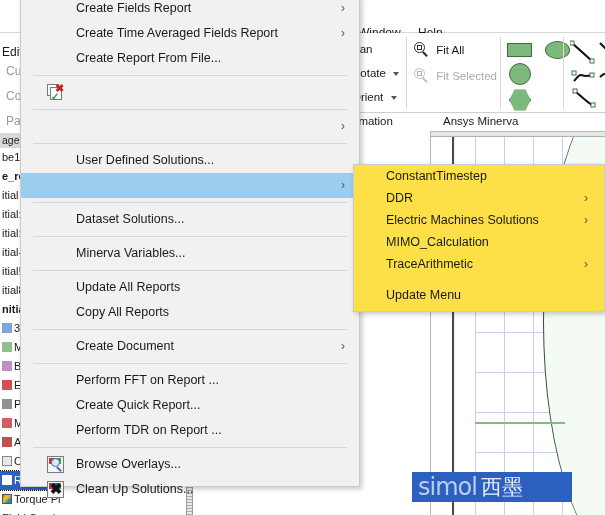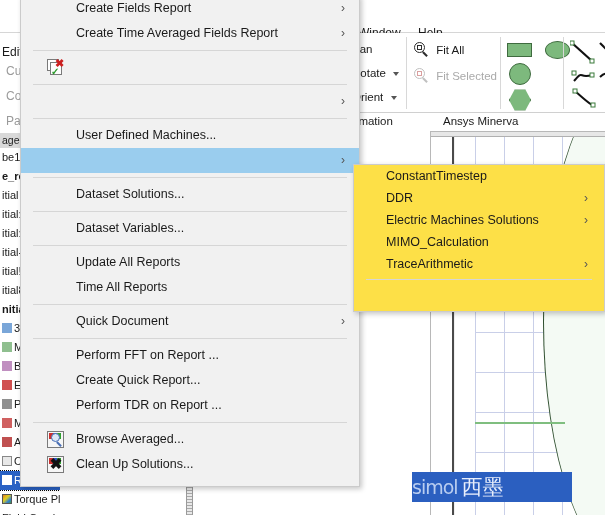--- a/index.html
+++ b/index.html
@@ -181,22 +181,22 @@
     position: absolute; left: 0; top: 0; width: 100%; height: 5px;
     background: #e7e7e7; border-bottom: 1px solid #b0b0b0;
   }
 
   
   .watermark {
     position: absolute; left: 412px; top: 472px; width: 160px; height: 30px;
     background: #2b5fc0; display: flex; align-items: center;
   }
   .wm-latin {
-    font-size: 19px; color: #b9cdf0; font-family: "DejaVu Sans", sans-serif;
-    letter-spacing: -1px; line-height: 1;
+    font-size: 24px; color: #b9cdf0; font-family: "DejaVu Sans", sans-serif;
+    letter-spacing: -1px; padding-left: 6px; line-height: 1;
   }
   .wm-cjk {
     font-size: 21px; color: #e8eefb; padding-left: 4px; line-height: 1;
     font-family: "DejaVu Sans", sans-serif;
   }
 
   
   .ctxmenu {
     position: absolute; left: 20px; top: -5px; width: 340px; height: 492px;
     background: #f1f1f1; border: 1px solid #cbcbcb;
@@ -430,20 +430,23 @@
   <div class="ctxmenu">
 
     <div class="mi">
       <span>Create Fields Report</span>
       <span class="arrow">›</span>
     </div>
     <div class="mi">
       <span>Create Time Averaged Fields Report</span>
       <span class="arrow">›</span>
     </div>
+    <div class="mi">
+      <span>Create Report From File...</span>
+    </div>
 
     <div class="msep"></div>
 
     <div class="mi">
       <span class="micon">
         <span class="ico-stack"></span>
           <span class="ico-stack2"></span>
         <span class="ico-red-x">✖</span>
           <span class="ico-green-chk">✓</span>
       </span>
@@ -451,51 +454,51 @@
 
     <div class="msep"></div>
 
     <div class="mi">
       <span class="arrow">›</span>
     </div>
 
     <div class="msep"></div>
 
     <div class="mi">
-      <span>User Defined Machines...</span>
+      <span>User Defined Solutions...</span>
     </div>
     <div class="mi hl">
       <span class="arrow">›</span>
     </div>
 
     <div class="msep"></div>
 
     <div class="mi">
       <span>Dataset Solutions...</span>
     </div>
 
     <div class="msep"></div>
 
     <div class="mi">
-      <span>Dataset Variables...</span>
+      <span>Minerva Variables...</span>
     </div>
 
     <div class="msep"></div>
 
     <div class="mi">
       <span>Update All Reports</span>
     </div>
     <div class="mi">
-      <span>Time All Reports</span>
-    </div>
-
-    <div class="msep"></div>
-
-    <div class="mi">
-      <span>Quick Document</span>
+      <span>Copy All Reports</span>
+    </div>
+
+    <div class="msep"></div>
+
+    <div class="mi">
+      <span>Create Document</span>
       <span class="arrow">›</span>
     </div>
 
     <div class="msep"></div>
 
     <div class="mi">
       <span>Perform FFT on Report ...</span>
     </div>
     <div class="mi">
       <span>Create Quick Report...</span>
@@ -506,21 +509,21 @@
 
     <div class="msep"></div>
 
     <div class="mi">
       <span class="micon">
         <span class="ico-box"></span>
           <span class="ico-rainbow"></span>
         <span class="ico-mag-ring"></span>
           <span class="ico-mag-stick"></span>
       </span>
-      <span>Browse Averaged...</span>
+      <span>Browse Overlays...</span>
     </div>
     <div class="mi">
       <span class="micon">
         <span class="ico-box"></span>
           <span class="ico-rainbow"></span>
         <span class="ico-xmark">✖</span>
       </span>
       <span>Clean Up Solutions...</span>
     </div>
 
@@ -539,15 +542,18 @@
       <span class="arrow">›</span>
     </div>
     <div class="smi">
       <span>MIMO_Calculation</span>
     </div>
     <div class="smi">
       <span>TraceArithmetic</span>
       <span class="arrow">›</span>
     </div>
     <div class="msep"></div>
+    <div class="smi">
+      <span>Update Menu</span>
+    </div>
   </div>
 
 </div>
 
 </body></html>

